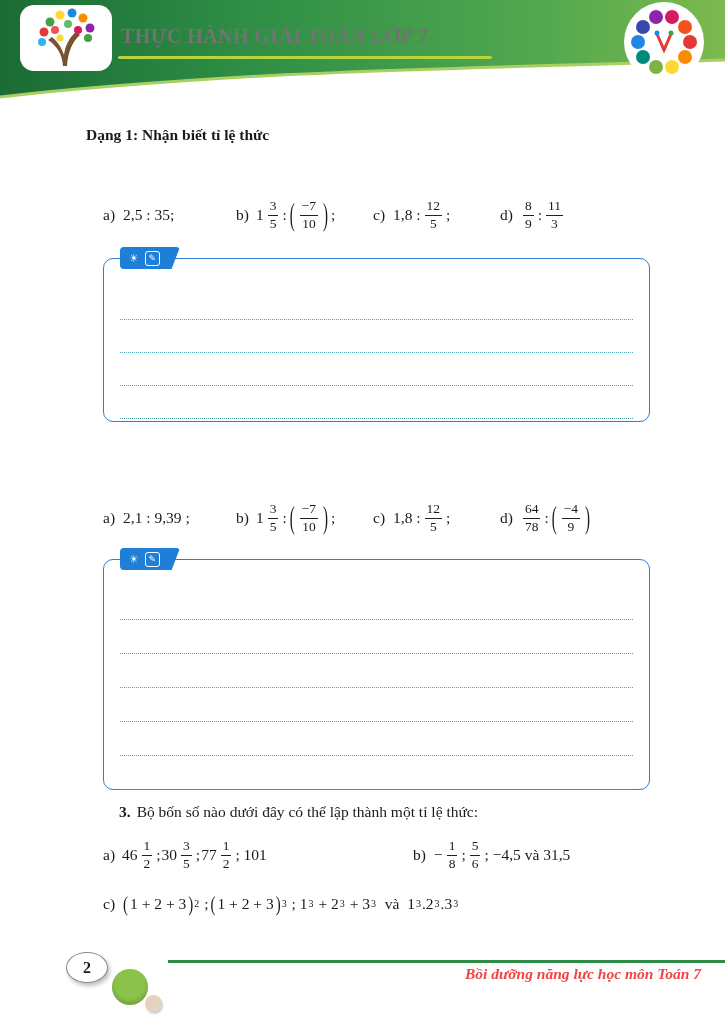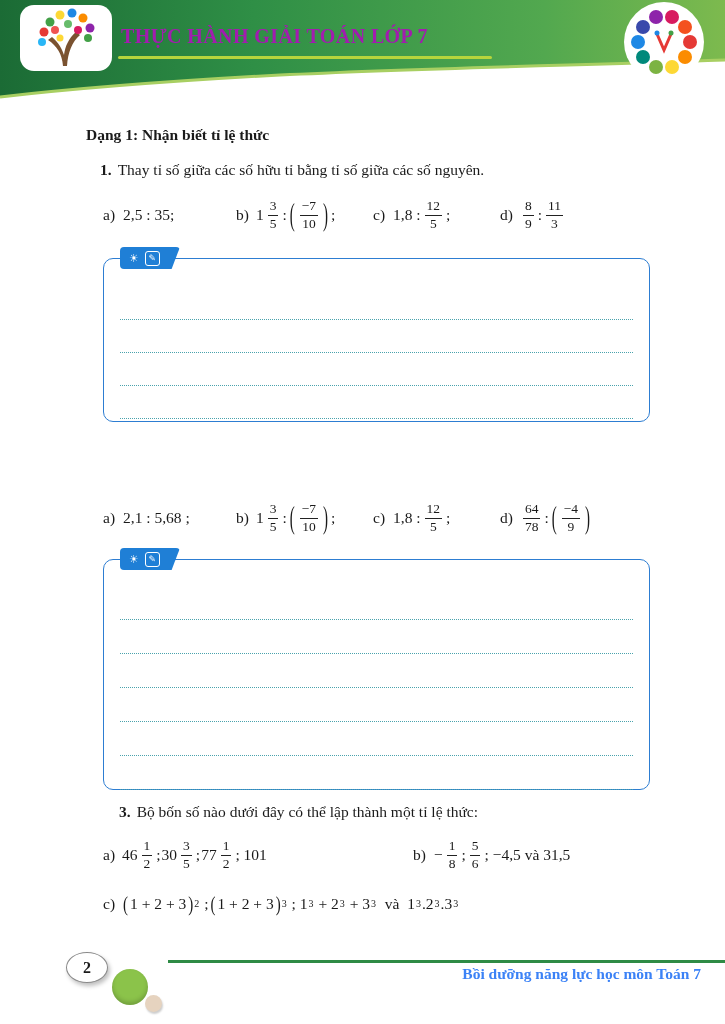--- a/index.html
+++ b/index.html
@@ -4,21 +4,21 @@
 <style>
   html,body{margin:0;padding:0;background:#ffffff;}
   .page{
     position:relative;width:725px;height:1024px;background:#ffffff;overflow:hidden;
     font-family:"Liberation Serif","DejaVu Serif",serif;color:#1a1a1a;font-size:15.5px;
   }
   
   .hdr-svg{position:absolute;top:0;left:0;}
   .main-title{
     position:absolute;left:121px;top:25px;font-size:20px;font-weight:bold;
-    color:#a21caf;letter-spacing:.4px;white-space:nowrap;
+    color:#737373;letter-spacing:.4px;white-space:nowrap;
   }
   .title-underline{
     position:absolute;left:118px;top:56px;width:374px;height:3px;
     background:#b6d53c;border-radius:2px;
   }
   
   .lesson-title{position:absolute;left:100px;top:93px;width:560px;text-align:center;font-weight:bold;font-size:16.5px;}
   .section-heading{position:absolute;left:86px;top:126px;font-weight:bold;font-size:15.5px;}
   .stmt{position:absolute;left:100px;width:562px;line-height:1.7;margin:0;}
   .stmt .pnum{font-weight:bold;margin-right:6px;}
@@ -71,22 +71,22 @@
   }
   .deco-circle-big{
     position:absolute;left:112px;top:969px;width:36px;height:36px;border-radius:50%;
     background:#8bc34a;box-shadow:inset 0 -3px 4px rgba(0,0,0,.18);
   }
   .deco-circle-small{
     position:absolute;left:145px;top:995px;width:17px;height:17px;border-radius:50%;
     background:#e6d3bf;box-shadow:1px 2px 2px rgba(0,0,0,.2);
   }
   .book-title{
-    position:absolute;right:24px;top:965px;font-size:15.5px;font-weight:bold;
-    color:#3b82f6;white-space:nowrap;margin-left:20px;
+    position:absolute;right:24px;top:965px;font-size:15.5px;font-weight:bold;font-style:italic;
+    color:#ef4444;white-space:nowrap;margin-left:20px;
   }
 </style>
 </head>
 <body>
 
 <div class="page">
 
   <svg class="hdr-svg" width="725" height="100" viewBox="0 0 725 100">
     <defs>
       <linearGradient id="gband" x1="0" y1="0" x2="1" y2="0">
@@ -129,23 +129,20 @@
       <path d="M657 34 L664 50 L671 34" fill="none" stroke="#e53935" stroke-width="3"></path>
       <circle cx="657" cy="33" r="2.5" fill="#1e88e5"></circle>
       <circle cx="671" cy="33" r="2.5" fill="#43a047"></circle>
     </g>
   </svg>
   <div class="main-title">THỰC HÀNH GIẢI TOÁN LỚP 7</div>
   <div class="title-underline"></div>
 
   <div class="section-heading">Dạng 1: Nhận biết tỉ lệ thức</div>
 
-  <p class="stmt" id="p1-stmt">
-    <span class="pnum">1.</span><span>Thay tỉ số giữa các số hữu tỉ bằng tỉ số giữa các số nguyên.</span>
-  </p>
   <div class="items-row" id="p1-items">
     <span class="item iw-133">
       <span class="ilabel">a)</span>
       <span class="imath">
           <span class="mtext">2,5 : 35;</span>
         </span>
     </span>
     <span class="item iw-137">
       <span class="ilabel">b)</span>
       <span class="imath">
@@ -200,21 +197,21 @@
   <div class="dotline"></div>
       <div class="dotline"></div>
       <div class="dotline"></div>
       <div class="dotline"></div>
     </div>
 
   <div class="items-row" id="p2-items">
     <span class="item iw-133">
       <span class="ilabel">a)</span>
       <span class="imath">
-          <span class="mtext">2,1 : 5,68 ;</span>
+          <span class="mtext">2,1 : 9,39 ;</span>
         </span>
     </span>
     <span class="item iw-137">
       <span class="ilabel">b)</span>
       <span class="imath">
           <span class="mixed">
             <span class="whole">1</span>
             <span class="frac">
               <span class="num">3</span>
               <span class="den">5</span>

